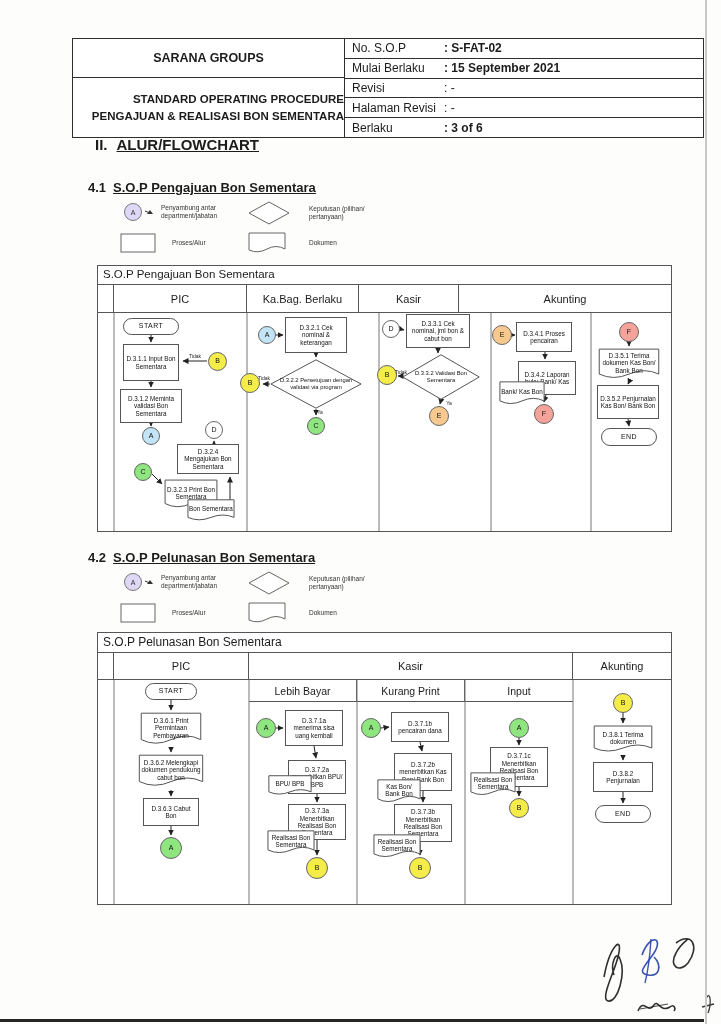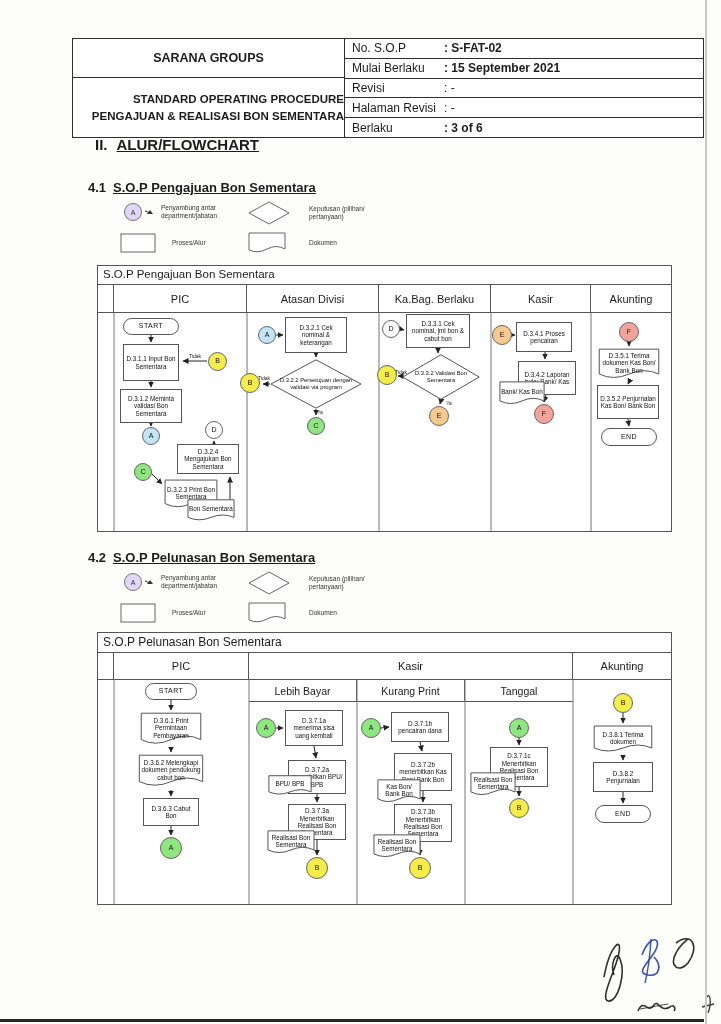--- a/index.html
+++ b/index.html
@@ -139,21 +139,20 @@
         </svg>
       <span class="leg-lbl" style="margin-left:16px;">Dokumen</span>
     </div>
   </div>
 
   <div class="ftable" style="top:265px;">
     <div class="ft-title">S.O.P Pengajuan Bon Sementara</div>
     <div class="ft-head" style="height:28px;">
       <div class="cell" style="width:16px;"></div>
       <div class="cell" style="width:133px;">PIC</div>
-      <div class="cell" style="width:132px;">Atasan Divisi</div>
       <div class="cell" style="width:112px;">Ka.Bag. Berlaku</div>
       <div class="cell" style="width:100px;">Kasir</div>
       <div class="cell">Akunting</div>
     </div>
     <div class="ft-body" style="height:218px;">
       <svg class="arrows" width="573" height="218" viewBox="0 0 573 218">
         <defs>
           <marker id="ar1" markerWidth="7" markerHeight="7" refX="5.5" refY="3" orient="auto">
             <path d="M0,0 L6,3 L0,6 Z" fill="#222"></path>
           </marker>
@@ -294,21 +293,21 @@
     <div class="ft-head" style="height:27px;">
       <div class="cell" style="width:16px;"></div>
       <div class="cell" style="width:135px;">PIC</div>
       <div class="cell" style="width:324px;">Kasir</div>
       <div class="cell">Akunting</div>
     </div>
     <div class="ft-body" style="height:224px;">
       <div class="subhead">
         <div class="scell">Lebih Bayar</div>
         <div class="scell">Kurang Print</div>
-        <div class="scell">Tanggal</div>
+        <div class="scell">Input</div>
       </div>
       <svg class="arrows" width="573" height="224" viewBox="0 0 573 224">
         <defs>
           <marker id="ar2" markerWidth="7" markerHeight="7" refX="5.5" refY="3" orient="auto">
             <path d="M0,0 L6,3 L0,6 Z" fill="#222"></path>
           </marker>
         </defs>
         <path d="M16 0 V224 M151 0 V224 M259 0 V224 M367 0 V224 M475 0 V224" stroke="#777" stroke-width="1" fill="none"></path>
         <line x1="73" y1="20" x2="73" y2="30" stroke="#222" marker-end="url(#ar2)"></line>
         <line x1="73" y1="68" x2="73" y2="72" stroke="#222" marker-end="url(#ar2)"></line>

